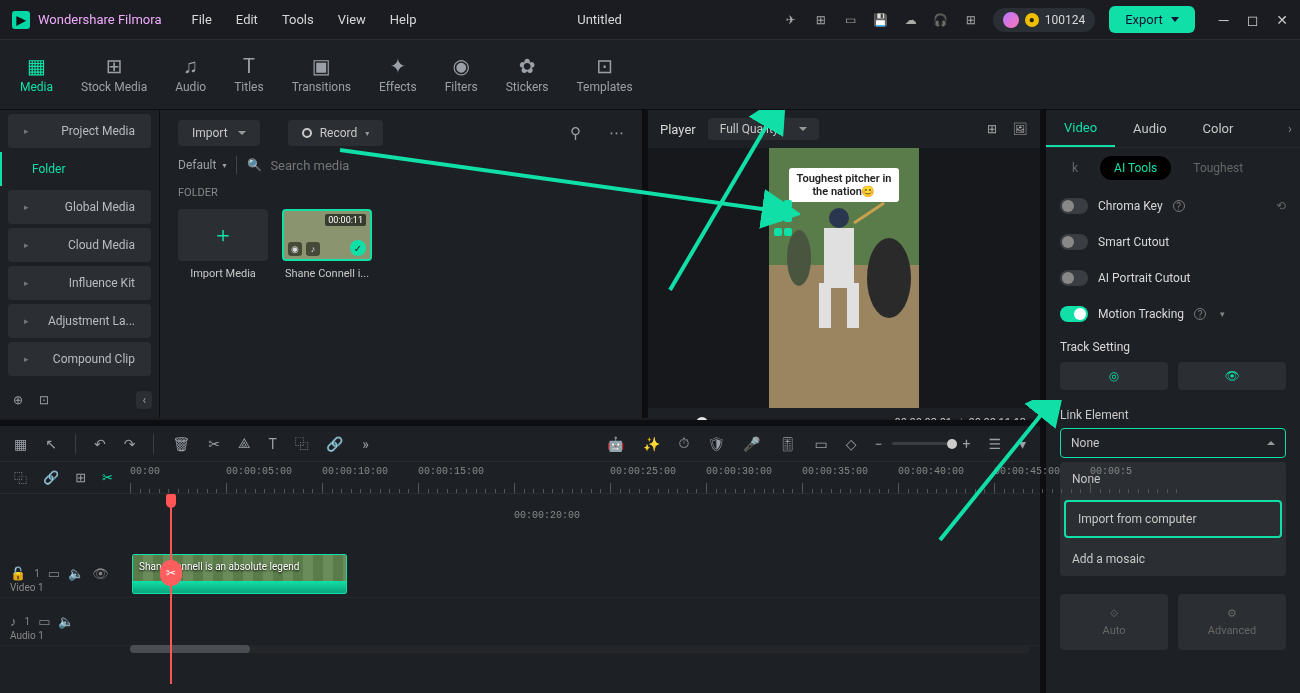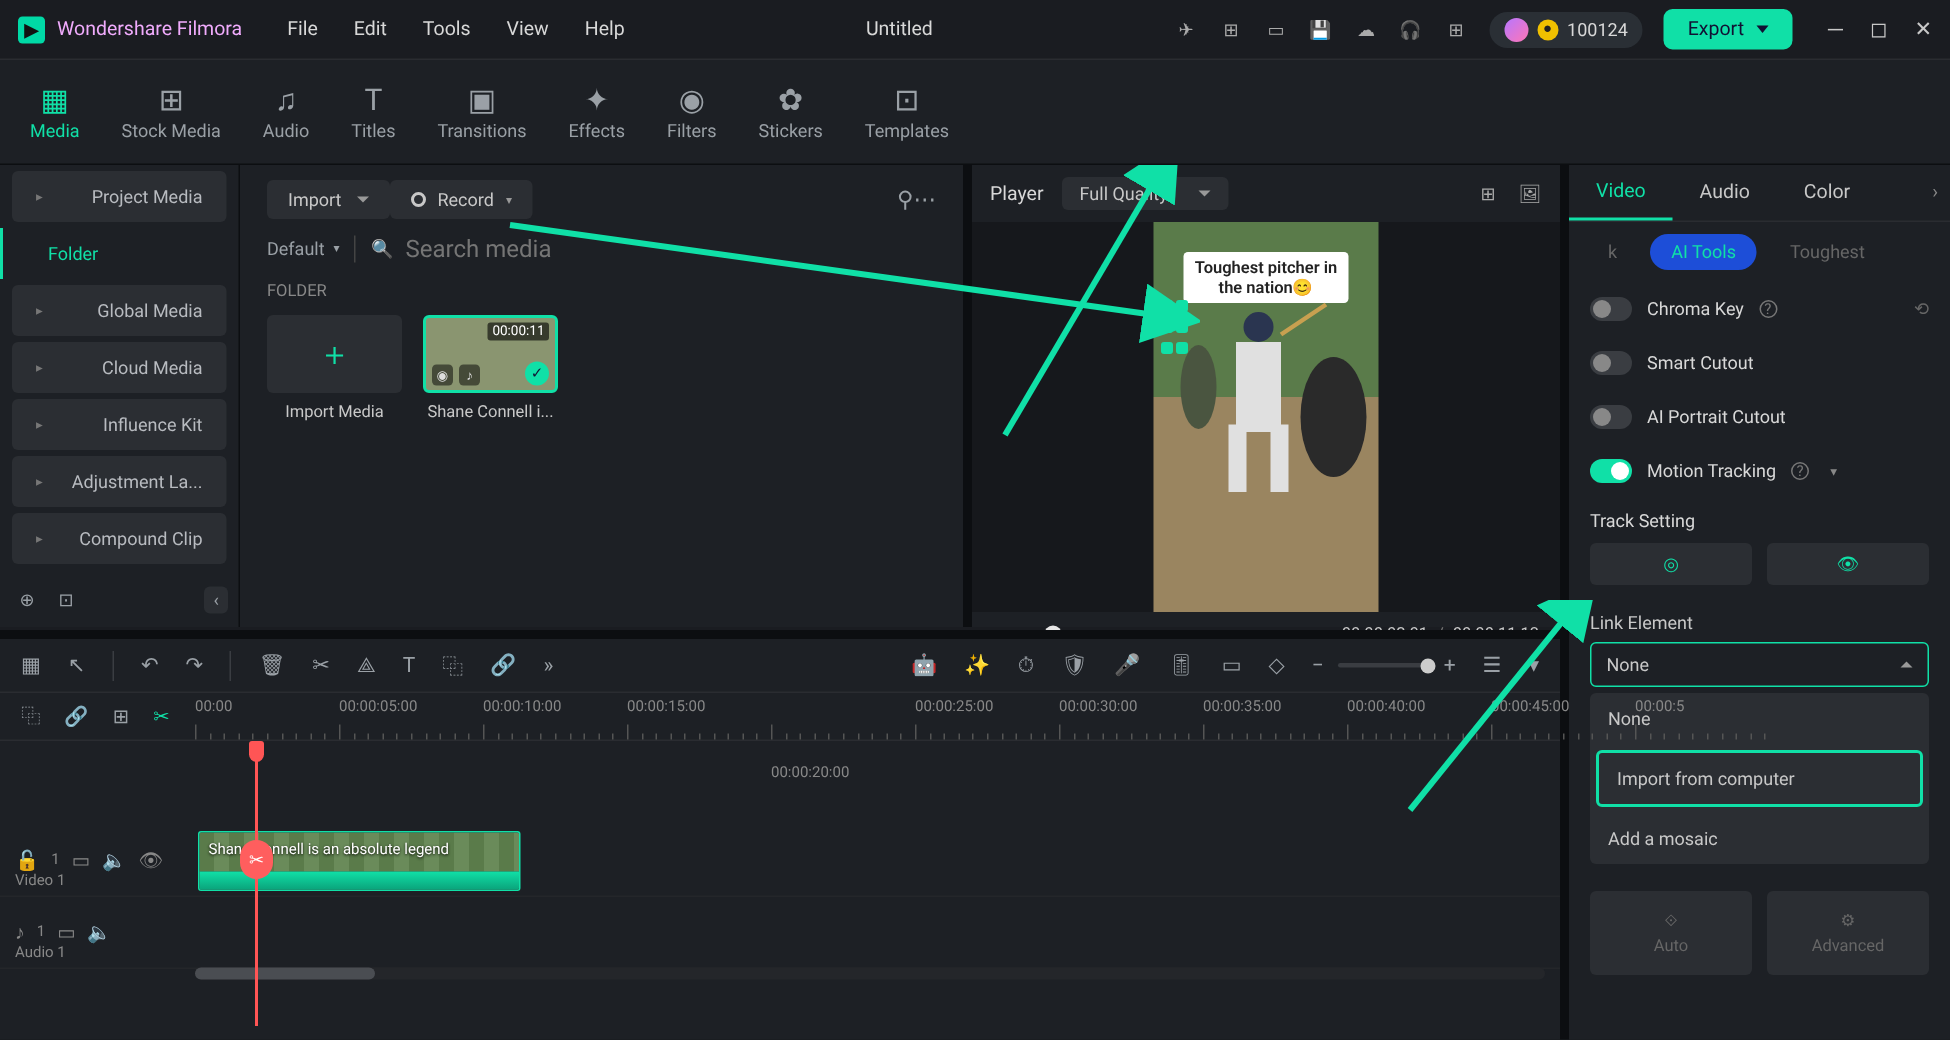--- a/index.html
+++ b/index.html
@@ -33,33 +33,33 @@
   .sidebar { width:160px; background:#1d2025; border-right:1px solid #0c0e11;}
   .side-item { padding:10px 16px;font-size:12px;color:#b8bbc0;display:flex;align-items:center;position:relative;}
   .side-item .chev{margin-right:8px;font-size:9px;color:#777;}
   .side-item.btn{background:#2b2e33;margin:4px 8px;border-radius:4px;justify-content:space-between;}
   .side-item.active{color:#10e0a7;border-left:2px solid #10e0a7;}
   .side-bottom{position:absolute;bottom:4px;left:0;width:160px;display:flex;align-items:center;padding:4px 8px;}
   .side-bottom .sb{width:20px;height:20px;margin-right:6px;display:flex;align-items:center;justify-content:center;color:#9aa0a6;}
   .side-bottom .collapse{margin-left:auto;background:#2b2e33;border-radius:4px;padding:2px 6px;color:#9aa0a6;}
   
   .content { flex:1; background:#1d2025; padding:10px 18px;}
-  .content-top{display:flex;align-items:center;gap:0;margin-bottom:10px;}
+  .content-top{display:flex;align-items:center;gap:28px;margin-bottom:10px;}
   .dd{background:#2b2e33;padding:6px 14px;border-radius:4px;display:flex;align-items:center;gap:10px;color:#c8c8c8;}
   .dd::after{content:"";border-left:4px solid transparent;border-right:4px solid transparent;border-top:4px solid #999;}
   .rec{background:#2b2e33;padding:6px 14px;border-radius:4px;display:flex;align-items:center;gap:8px;color:#c8c8c8;}
   .rec .rdot{width:10px;height:10px;border:2px solid #c8c8c8;border-radius:50%;}
   .content-top .spacer{flex:1;}
   .filt{color:#9aa0a6;font-size:15px;}
   
   .search-row{display:flex;align-items:center;gap:10px;margin-bottom:12px;}
   .def{display:flex;align-items:center;gap:6px;color:#9aa0a6;font-size:12px;}
   .sep{width:1px;height:18px;background:#444;}
   .srch{display:flex;align-items:center;gap:8px;color:#777;}
-  .srch input{background:transparent;border:none;outline:none;color:#a3a3a3;font-size:16px;width:200px;}
+  .srch input{background:transparent;border:none;outline:none;color:#a3a3a3;font-size:13px;width:200px;}
   
   .folder-lbl{font-size:11px;color:#888;margin-bottom:10px;}
   .thumbs{display:flex;gap:14px;}
   .thumb{width:90px;text-align:center;}
   .thumb-box{width:90px;height:52px;background:#2b2e33;border-radius:4px;display:flex;align-items:center;justify-content:center;margin-bottom:6px;position:relative;}
   .thumb-box.add{color:#10e0a7;font-size:22px;}
   .thumb-box.vid{border:2px solid #10e0a7;background:#8a9570;overflow:hidden;}
   .thumb-box.vid .dur{position:absolute;top:3px;right:4px;background:rgba(0,0,0,.6);color:#fff;font-size:9px;padding:1px 3px;border-radius:2px;}
   .thumb-box.vid .check{position:absolute;bottom:3px;right:4px;width:16px;height:16px;background:#10e0a7;border-radius:50%;display:flex;align-items:center;justify-content:center;color:#113;font-size:10px;}
   .thumb-box.vid .bicon{position:absolute;bottom:3px;left:4px;display:flex;gap:4px;}
@@ -90,21 +90,21 @@
   .pctrl .sp{flex:1;}
   
   
   .rpanel{width:260px;background:#1d2025;border-left:6px solid #0c0e11;height:640px;position:relative;}
   .rtabs{display:flex;align-items:center;border-bottom:1px solid #2a2c31;}
   .rtab{padding:10px 18px;color:#c8c8c8;font-size:13px;}
   .rtab.active{color:#10e0a7;border-bottom:2px solid #10e0a7;}
   .rtab.arrow{margin-left:auto;padding:10px 8px;color:#888;}
   .subtabs{display:flex;align-items:center;padding:8px 12px;gap:8px;}
   .subtab{padding:5px 14px;border-radius:14px;font-size:12px;color:#c8c8c8;}
-  .subtab.active{background:#1d4ed8;color:#10e0a7;}
+  .subtab.active{background:#000000;color:#10e0a7;}
   .subtab.dim{color:#666;}
   .opt{display:flex;align-items:center;padding:10px 14px;gap:10px;}
   .toggle{width:28px;height:16px;border-radius:8px;background:#3a3d42;position:relative;}
   .toggle .kn{position:absolute;top:2px;left:2px;width:12px;height:12px;border-radius:50%;background:#888;}
   .toggle.on{background:#10e0a7;}
   .toggle.on .kn{left:14px;background:#fff;}
   .opt .lbl{font-size:12px;color:#d8d8d8;}
   .opt .q{font-size:10px;border:1px solid #777;border-radius:50%;width:12px;height:12px;display:flex;align-items:center;justify-content:center;color:#777;}
   .sec-lbl{padding:8px 14px;font-size:12px;color:#d8d8d8;}
   .track-btns{display:flex;gap:10px;padding:0 14px 10px;}
@@ -123,21 +123,21 @@
   .tl-tools{height:36px;display:flex;align-items:center;padding:0 14px;gap:18px;border-bottom:1px solid #2a2c31;color:#9aa0a6;}
   .tl-tools .ti{font-size:14px;}
   .tl-tools .vsep{width:1px;height:20px;background:#3a3d42;}
   .tl-tools .sp{flex:1;}
   .tl-tools .zoom{display:flex;align-items:center;gap:10px;}
   .tl-tools .zbar{width:60px;height:3px;background:#3a3d42;border-radius:2px;position:relative;}
   .tl-tools .zbar .zk{position:absolute;right:0;top:50%;transform:translate(50%,-50%);width:10px;height:10px;border-radius:50%;background:#ccc;}
   .tl-ruler{height:32px;display:flex;align-items:center;padding:0 14px;gap:16px;position:relative;border-bottom:1px solid #2a2c31;}
   .tl-ruler .ri{color:#9aa0a6;font-size:13px;}
   .ruler{position:absolute;left:130px;right:10px;top:0;height:100%;}
-  .ruler-lbl{position:absolute;top:4px;font-size:10px;color:#888;}
+  .ruler-lbl{position:absolute;top:4px;font-size:10px;color:#888;font-family:Liberation Mono, monospace;}
   .tick{position:absolute;bottom:0;width:1px;height:5px;background:#555;}
   .playhead{position:absolute;top:0;width:2px;background:#ff5555;z-index:5;}
   .playhead .ph-top{position:absolute;top:0;left:50%;transform:translateX(-50%);width:10px;height:14px;background:#ff5555;border-radius:2px 2px 5px 5px;}
   .playhead .ph-cut{position:absolute;top:66px;left:50%;transform:translateX(-50%);width:22px;height:26px;background:#ff5e5e;border-radius:11px;display:flex;align-items:center;justify-content:center;color:#fff;}
   .tl-tracks{position:relative;height:160px;}
   .track{display:flex;align-items:center;height:48px;border-bottom:1px solid #24262a;}
   .track-head{width:130px;display:flex;align-items:center;gap:8px;padding:0 10px;color:#888;}
   .track-head .th{font-size:13px;}
   .track-body{flex:1;position:relative;height:100%;}
   .clip{position:absolute;top:4px;height:40px;border:1px solid #10e0a7;border-radius:2px;background:#2a3b36;overflow:hidden;}

